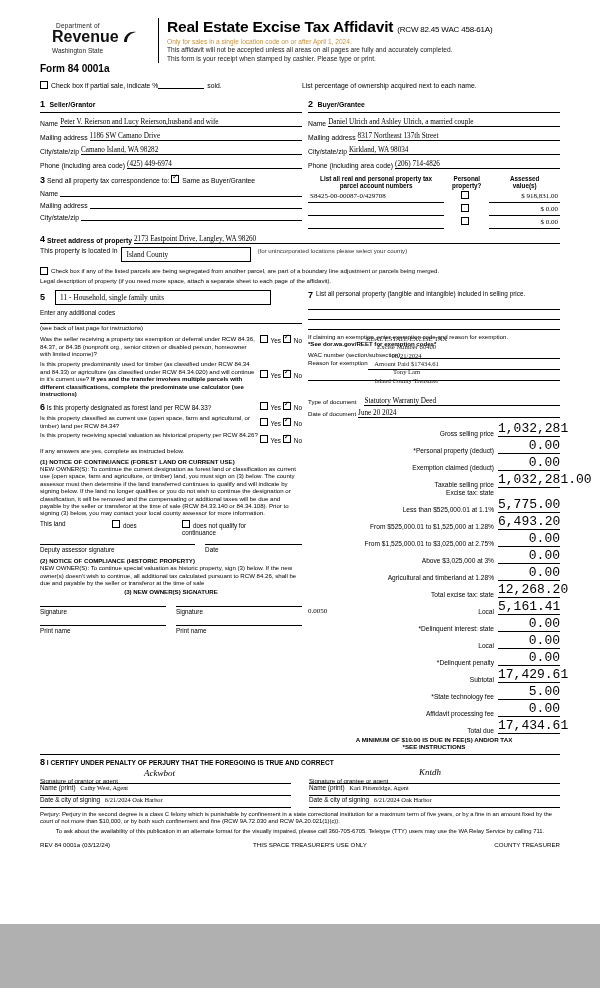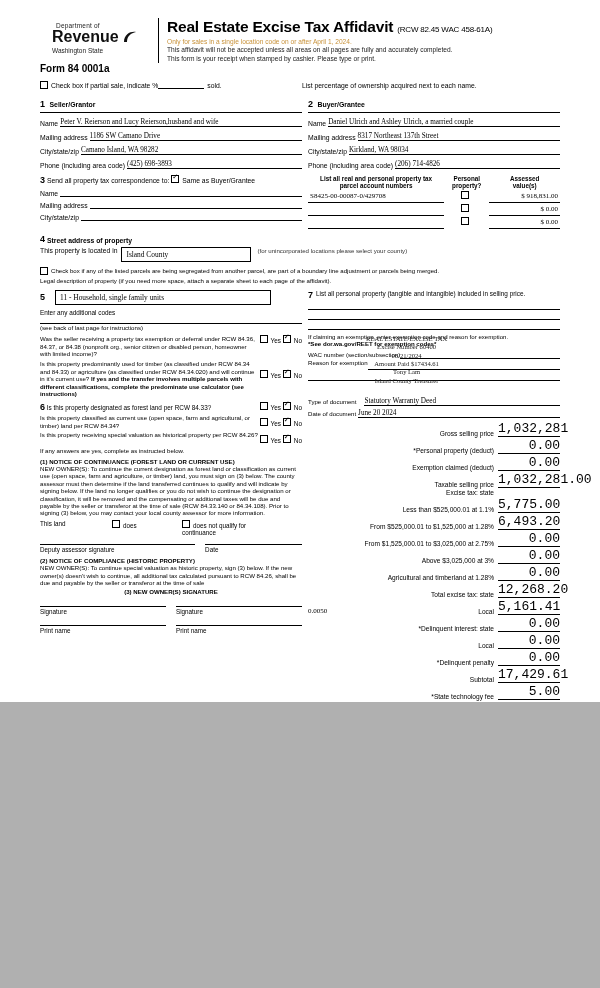--- a/index.html
+++ b/index.html
@@ -1,18 +1,18 @@
 <!DOCTYPE html>
 <html><head>
 <meta charset="utf-8">
 <style>
   html,body{margin:0;padding:0;background:#b0b0b0;}
   body{font-family:"Liberation Sans",sans-serif;}
   .page{
-    width:600px;height:702px;background:#ffffff;position:relative;
+    width:600px;height:924px;background:#ffffff;position:relative;
     margin:0 auto;overflow:hidden;
   }
   .sheet{position:absolute;left:40px;top:18px;width:520px;height:930px;}
   .hdr{display:flex;align-items:flex-start;}
   .logo{width:118px;padding-top:4px;}
   .logo .dept{font-size:6.5px;color:#222;letter-spacing:.2px;margin-left:16px;}
   .logo .rev{font-size:16px;font-weight:bold;color:#111;line-height:15px;margin-left:12px;}
   .logo .wash{font-size:6.5px;color:#222;margin-left:12px;}
   .logo .form{font-size:10px;font-weight:bold;margin-top:9px;}
   .swoosh{display:inline-block;vertical-align:-3px;margin-left:3px;}
@@ -116,21 +116,21 @@
       <div class="fieldrow">
         <span class="lab">Mailing address</span>
         <span class="val hand">1186 SW Camano Drive</span>
       </div>
       <div class="fieldrow">
         <span class="lab">City/state/zip</span>
         <span class="val hand">Camano Island, WA 98282</span>
       </div>
       <div class="fieldrow">
         <span class="lab">Phone (including area code)</span>
-        <span class="val hand">(425) 698-3893</span>
+        <span class="val hand">(425) 449-6974</span>
       </div>
     </div>
     <div class="colR">
       <div style="border-bottom:1px solid #000;padding-bottom:1px;">
         <span class="secnum">2</span>
         <span class="seclabel">Buyer/Grantee</span>
       </div>
       <div class="fieldrow">
         <span class="lab">Name</span>
         <span class="val hand">Daniel Ulrich and Ashley Ulrich, a married couple</span>
@@ -204,20 +204,21 @@
         </tr>
       </tbody>
           </table>
     </div>
   </div>
 
   <div style="margin-top:5px;">
     <div class="fieldrow" style="margin-top:0;">
       <span class="secnum">4</span>
       <span class="lab bold" style="margin-left:2px;">Street address of property</span>
+      <span class="val hand">2173 Eastpoint Drive, Langley, WA 98260</span>
     </div>
     <div style="display:flex;margin-top:3px;">
       <span class="lbl">This property is located in</span>
       <span class="boxedfield" style="margin-left:4px;width:120px;">Island County</span>
       <span class="smaller" style="margin-left:6px;color:#333;">(for unincorporated locations please select your county)</span>
     </div>
     <div class="chkline">
       <span class="box"></span>
       <span class="smaller">Check box if any of the listed parcels are being segregated from another parcel, are part of a boundary line adjustment or parcels being merged.</span>
     </div>
@@ -449,20 +450,34 @@
         </div>
         <div style="border-bottom:1px solid #000;height:11px;font-size:6.4px;">
           <span>Name (print)</span>
           <span class="hand" style="margin-left:3px;">Cathy West, Agent</span>
         </div>
         <div style="border-bottom:1px solid #000;height:11px;font-size:6.4px;">
           <span>Date &amp; city of signing</span>
           <span class="hand" style="margin-left:3px;">6/21/2024 Oak Harbor</span>
         </div>
       </div>
+      <div style="flex:1;padding-left:4px;">
+        <div style="position:relative;border-bottom:1px solid #000;height:14px;">
+          <span class="smaller">Signature of grantee or agent</span>
+          <span class="sigscript" style="position:absolute;left:110px;top:-2px;">Kntdh</span>
+        </div>
+        <div style="border-bottom:1px solid #000;height:11px;font-size:6.4px;">
+          <span>Name (print)</span>
+          <span class="hand" style="margin-left:3px;">Kari Pittenridge, Agent</span>
+        </div>
+        <div style="border-bottom:1px solid #000;height:11px;font-size:6.4px;">
+          <span>Date &amp; city of signing</span>
+          <span class="hand" style="margin-left:3px;">6/21/2024 Oak Harbor</span>
+        </div>
+      </div>
     </div>
     <div class="footnote">Perjury: Perjury in the second degree is a class C felony which is punishable by confinement in a state correctional institution for a maximum term of five years, or by a fine in an amount fixed by the court of not more than $10,000, or by both such confinement and fine (RCW 9A.72.030 and RCW 9A.20.021(1)(c)).</div>
     <div class="footnote center">To ask about the availability of this publication in an alternate format for the visually impaired, please call 360-705-6705. Teletype (TTY) users may use the WA Relay Service by calling 711.</div>
     <div style="display:flex;margin-top:6px;font-size:6.2px;">
       <div style="width:150px;">REV 84 0001a (03/12/24)</div>
       <div style="flex:1;text-align:center;">THIS SPACE TREASURER'S USE ONLY</div>
       <div style="width:130px;text-align:right;">COUNTY TREASURER</div>
     </div>
   </div>
 

